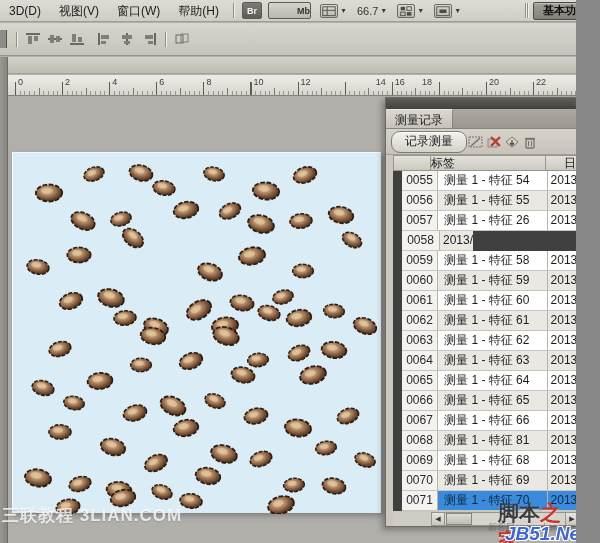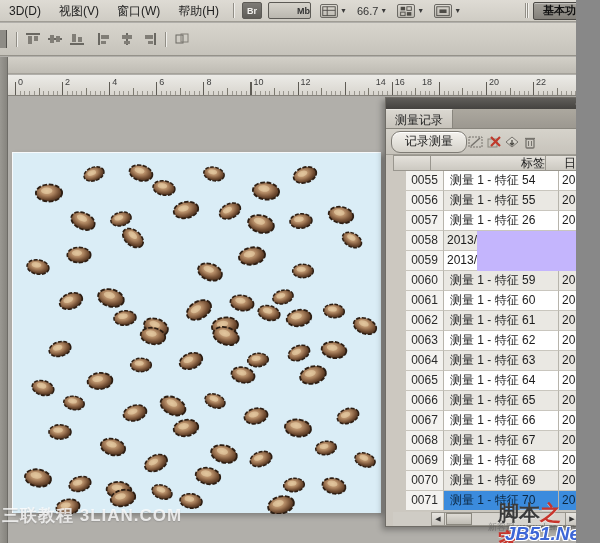--- a/index.html
+++ b/index.html
@@ -70,23 +70,23 @@
   .panel-toolbar{height:26px;display:flex;align-items:center;padding:2px 5px;
     background:linear-gradient(#d6d3cb,#c7c3bb);border-bottom:1px solid #a19e96;}
   .record-btn{font-size:12px;color:#1b1b1b;padding:1px 13px 2px;border:1px solid #7f7c75;
     border-radius:9px;background:linear-gradient(#f4f2ee,#d5d2ca);
     box-shadow:inset 0 1px 0 #fff;white-space:nowrap;}
   .ptool{width:18px;height:16px;display:flex;align-items:center;justify-content:center;}
   .ptool svg{display:block;}
 
   .thead{position:absolute;top:57px;left:7px;width:205px;height:16px;display:flex;}
   .th{background:linear-gradient(#e4e1db,#ccc9c1);border:1px solid #99968e;border-left:none;
-      font-size:12px;color:#222;text-align:right;line-height:14px;overflow:hidden;}
+      font-size:12px;color:#222;text-align:left;line-height:14px;overflow:hidden;}
   .th:first-child{border-left:1px solid #99968e;}
-  .rows{position:absolute;top:73px;left:20px;width:186px;height:340px;background:#c4b5fd;overflow:hidden;}
+  .rows{position:absolute;top:73px;left:7px;width:186px;height:340px;background:#404040;overflow:hidden;padding-left:9px;}
   .trow{display:flex;height:20px;line-height:19px;font-size:12px;color:#1c1c1c;}
   .cell{border-right:1px solid #b7b4ac;border-bottom:1px solid #c9c6be;overflow:hidden;white-space:nowrap;}
   .cell-id{width:38px;text-align:center;background:#f3f2ef;color:#2a2a2a;}
   .cell-label{width:115px;padding-left:6px;background:#fff;}
   .cell-date{width:33px;padding-left:3px;background:#fff;border-right:none;}
   .trow.alt .cell-label,.trow.alt .cell-date{background:#eae8e3;}
   .trow.sel .cell-label,.trow.sel .cell-date{background:#3b8bdd;color:#0a2742;}
 
   .vscroll{position:absolute;top:73px;left:193px;width:19px;height:340px;
     background:#d7d4ce;border:1px solid #97948c;}
@@ -606,20 +606,21 @@
           <div class="cell cell-id">0057</div>
           <div class="cell cell-label">测量 1 - 特征 26</div>
           <div class="cell cell-date">2013/8</div>
         </div>
         <div class="trow alt">
           <div class="cell cell-id">0058</div>
           <div class="cell cell-date">2013/8</div>
         </div>
         <div class="trow">
           <div class="cell cell-id">0059</div>
+          <div class="cell cell-label">测量 1 - 特征 58</div>
           <div class="cell cell-date">2013/8</div>
         </div>
         <div class="trow alt">
           <div class="cell cell-id">0060</div>
           <div class="cell cell-label">测量 1 - 特征 59</div>
           <div class="cell cell-date">2013/8</div>
         </div>
         <div class="trow">
           <div class="cell cell-id">0061</div>
           <div class="cell cell-label">测量 1 - 特征 60</div>
@@ -650,21 +651,21 @@
           <div class="cell cell-label">测量 1 - 特征 65</div>
           <div class="cell cell-date">2013/8</div>
         </div>
         <div class="trow">
           <div class="cell cell-id">0067</div>
           <div class="cell cell-label">测量 1 - 特征 66</div>
           <div class="cell cell-date">2013/8</div>
         </div>
         <div class="trow alt">
           <div class="cell cell-id">0068</div>
-          <div class="cell cell-label">测量 1 - 特征 67</div>
+          <div class="cell cell-label">测量 1 - 特征 81</div>
           <div class="cell cell-date">2013/8</div>
         </div>
         <div class="trow">
           <div class="cell cell-id">0069</div>
           <div class="cell cell-label">测量 1 - 特征 68</div>
           <div class="cell cell-date">2013/8</div>
         </div>
         <div class="trow alt">
           <div class="cell cell-id">0070</div>
           <div class="cell cell-label">测量 1 - 特征 69</div>

